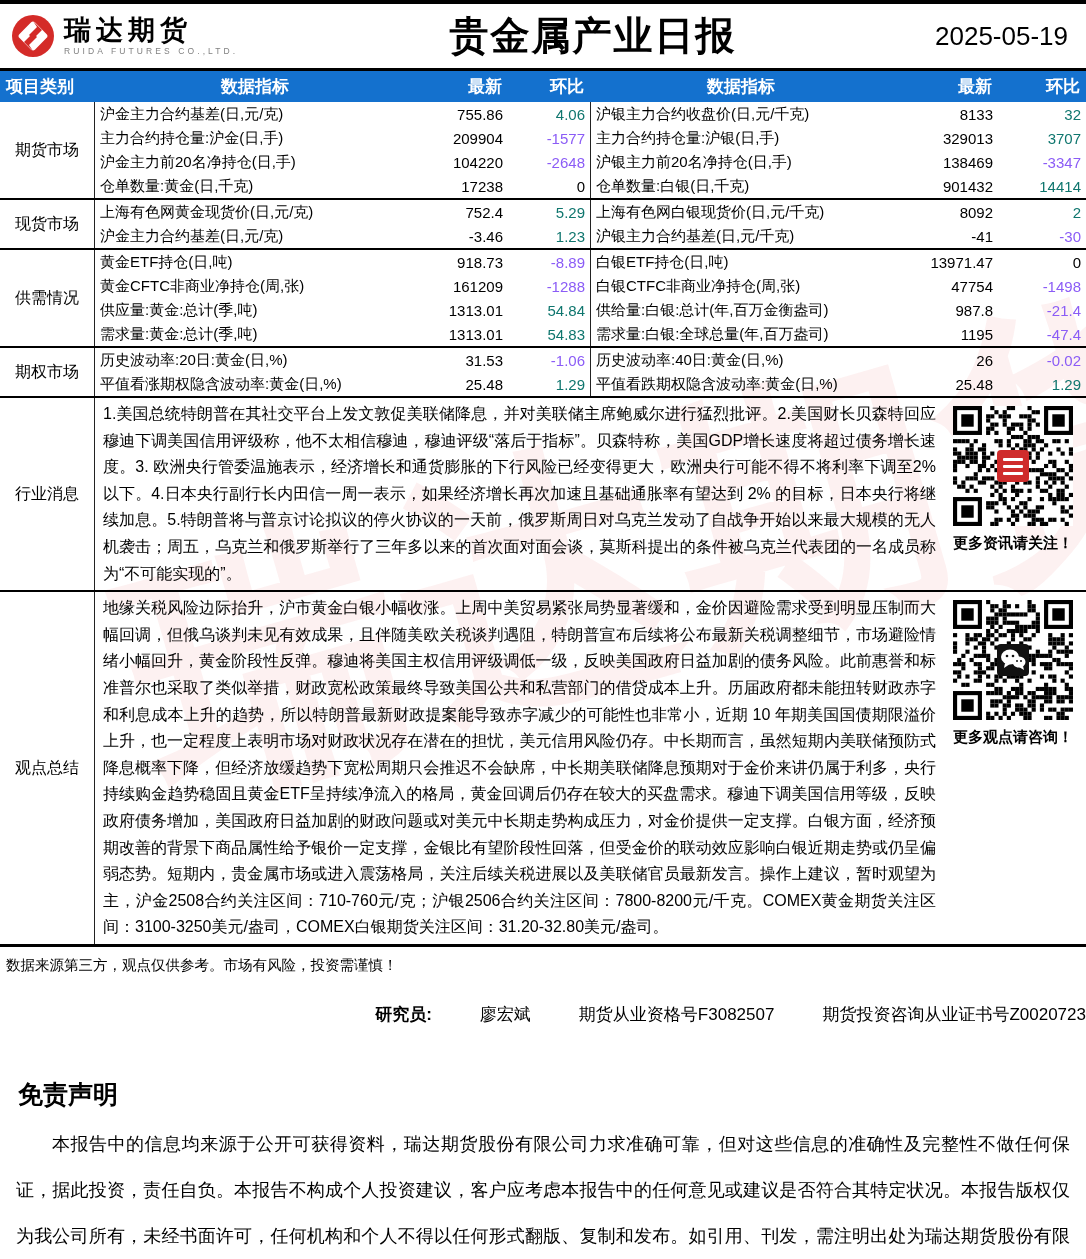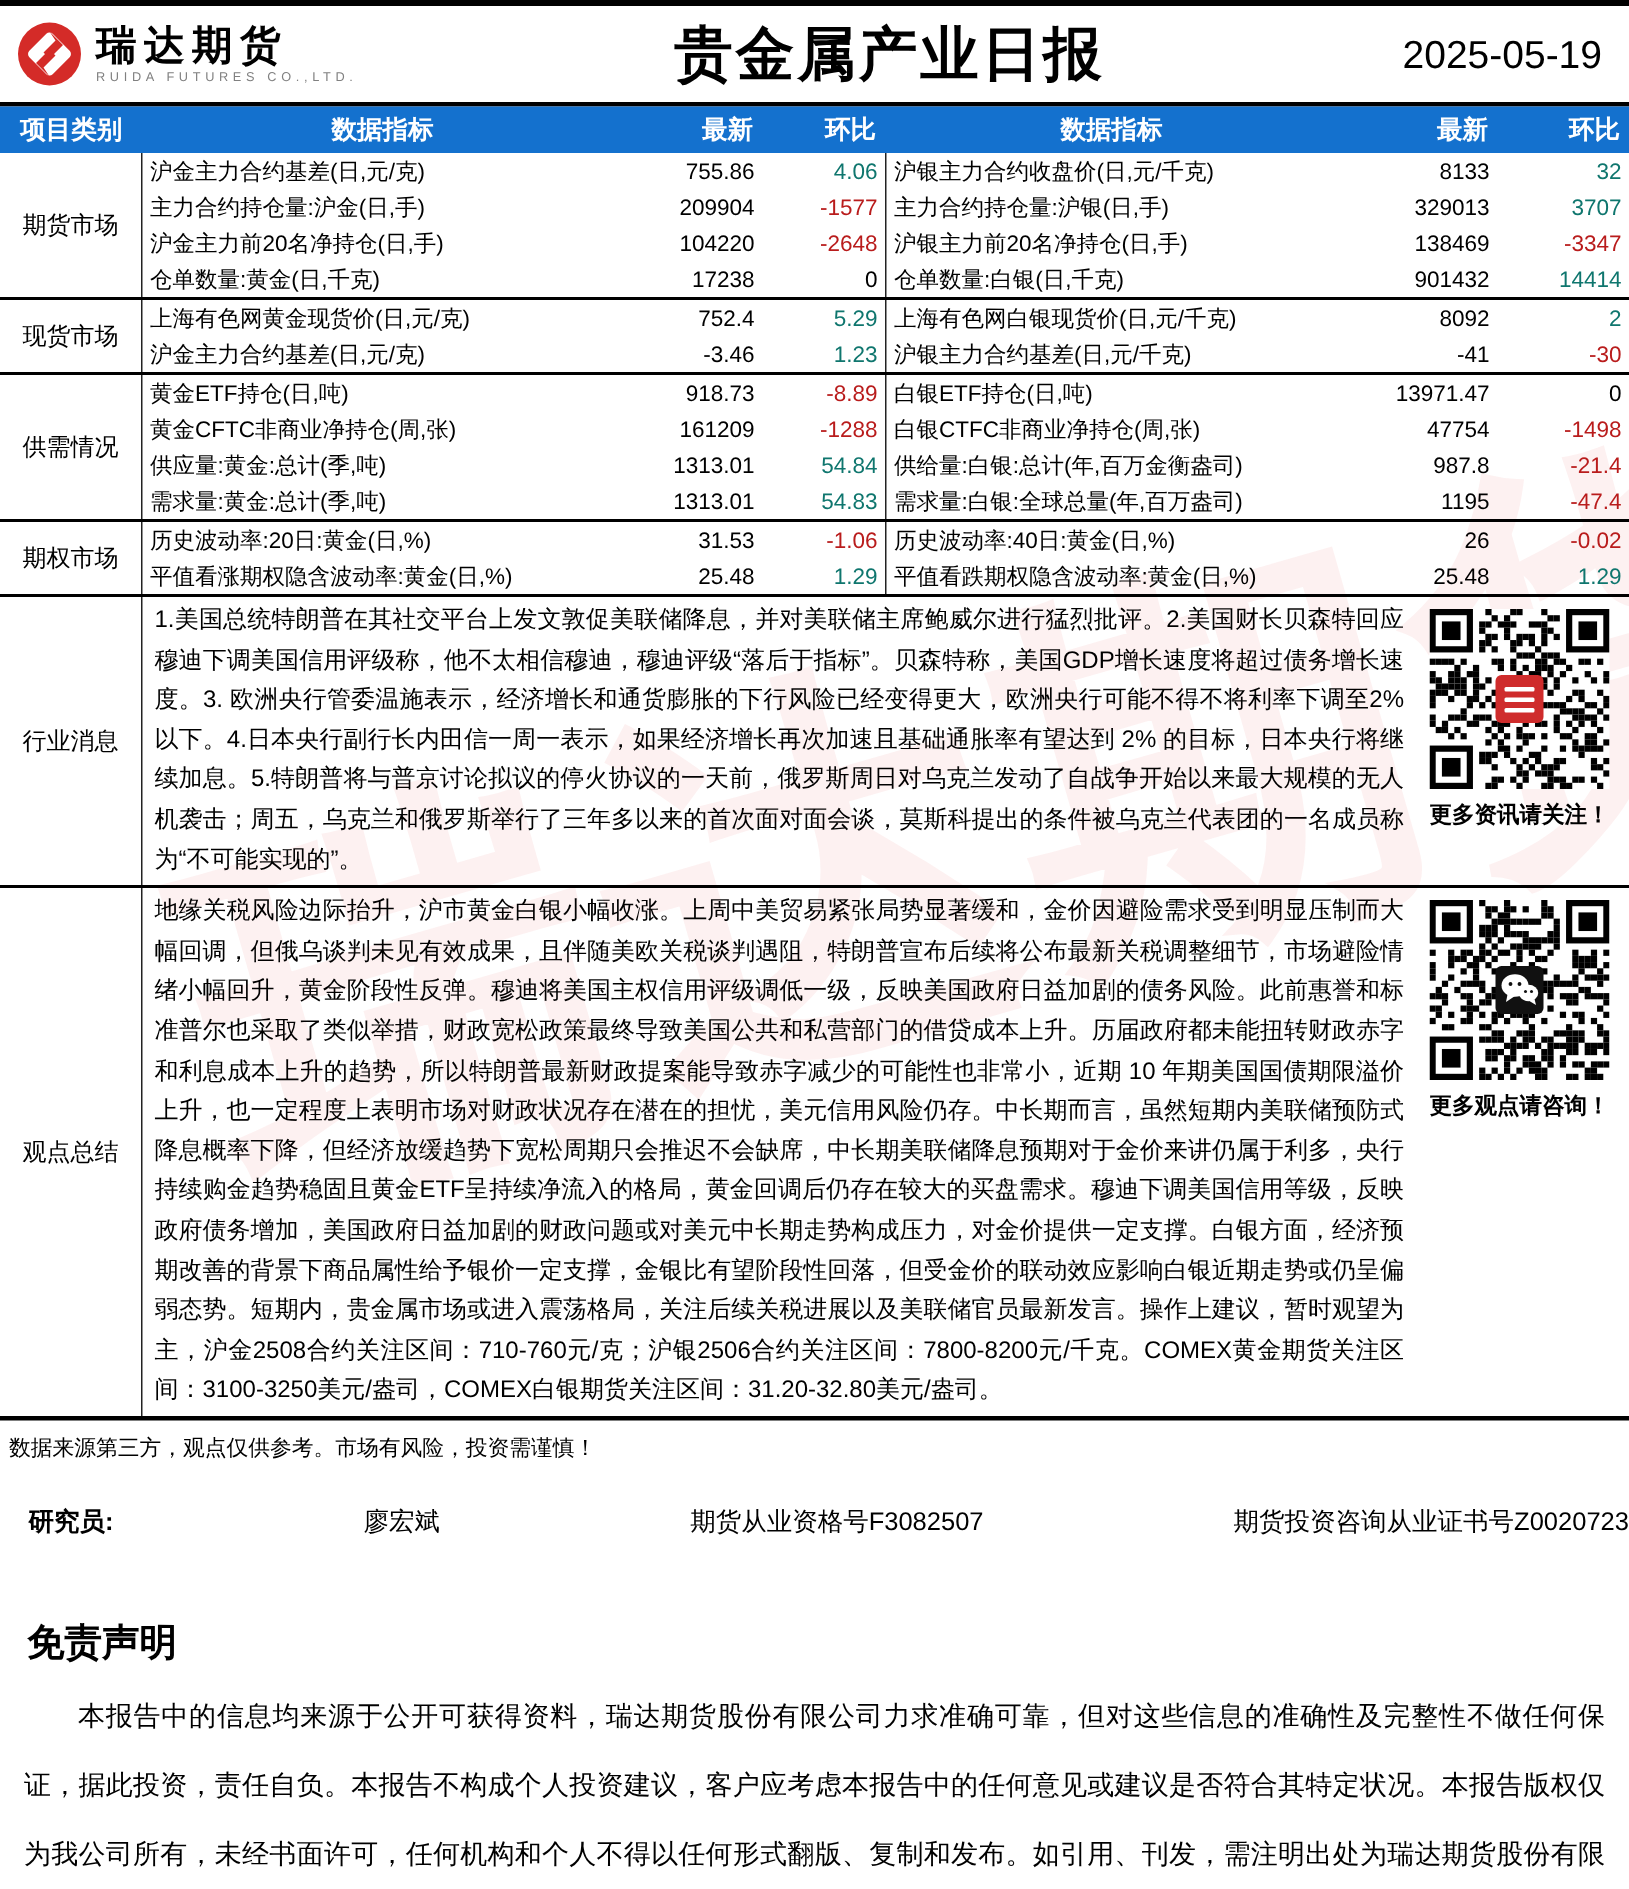--- a/index.html
+++ b/index.html
@@ -27,41 +27,41 @@
   .rpt-date{width:190px;text-align:right;font-size:26px;padding-right:8px;}
 
   
   .report-table{border-top:3px solid #000;border-bottom:3px solid #000;}
   .thead{
     display:grid;grid-template-columns:95px 320px 93px 82px 302px 106px 88px;
     background:#1471ce;color:#fff;font-weight:bold;font-size:17px;
     align-items:center;height:31px;
   }
   .thead .th{padding:0 6px;box-sizing:border-box;}
-  .th.cat-h{text-align:center;}
+  .th.cat-h{text-align:left;}
   .th.name-h{text-align:center;}
   .th.num-h{text-align:right;}
 
   .group{display:grid;grid-template-columns:95px 1fr;border-top:2px solid #000;}
   .group:first-of-type{border-top:none;}
   .cat{
     display:flex;align-items:center;justify-content:center;
     font-size:16px;border-right:1px solid #222;box-sizing:border-box;
   }
   .rows{display:block;}
   .drow{
     display:grid;grid-template-columns:320px 93px 82px 302px 106px 88px;
     height:24px;align-items:center;font-size:15px;
   }
   .cell{box-sizing:border-box;white-space:nowrap;overflow:hidden;}
   .cell.name{padding-left:5px;}
   .cell.rname{padding-left:5px;border-left:1px solid #222;height:24px;display:flex;align-items:center;}
   .cell.num{text-align:right;padding-right:5px;}
   .up{color:#0f766e;}
-  .down{color:#b91c1c;}
+  .down{color:#8b5cf6;}
   .flat{color:#000;}
 
   .content-row{display:grid;grid-template-columns:845px 1fr;}
   .content-text{
     font-size:16px;line-height:26.6px;padding:3px 4px 3px 8px;text-align:justify;
     box-sizing:border-box;
   }
   .qr-col{display:flex;flex-direction:column;align-items:center;padding-top:8px;}
   .qr-box{width:120px;height:120px;background:#fff;position:relative;}
   .qr-box svg{width:120px;height:120px;display:block;}
@@ -70,21 +70,21 @@
     display:flex;align-items:center;justify-content:center;flex-direction:column;
   }
   .qr-center.red{background:#cf2c2c;}
   .qr-center.black{background:#111;}
   .qr-center .bar{width:20px;height:3px;background:#fff;margin:2px 0;border-radius:1px;}
   .caption{font-size:15px;font-weight:600;margin-top:8px;}
 
   
   .source-note{font-size:14.5px;padding:9px 6px 0 6px;}
   .researcher{
-    display:flex;align-items:center;justify-content:space-between;gap:48px;
+    display:flex;align-items:center;justify-content:flex-end;gap:48px;
     font-size:17px;margin-top:28px;padding-left:19px;
   }
   .researcher .lbl{font-weight:bold;}
   .disclaimer{margin-top:52px;padding:0 16px;}
   .disclaimer h2{font-size:25px;font-weight:bold;margin:0 0 8px 2px;}
   .disclaimer p{
     font-size:18px;line-height:46px;margin:10px 0 0 0;text-indent:2em;text-align:justify;
   }
 </style>
 </head>

